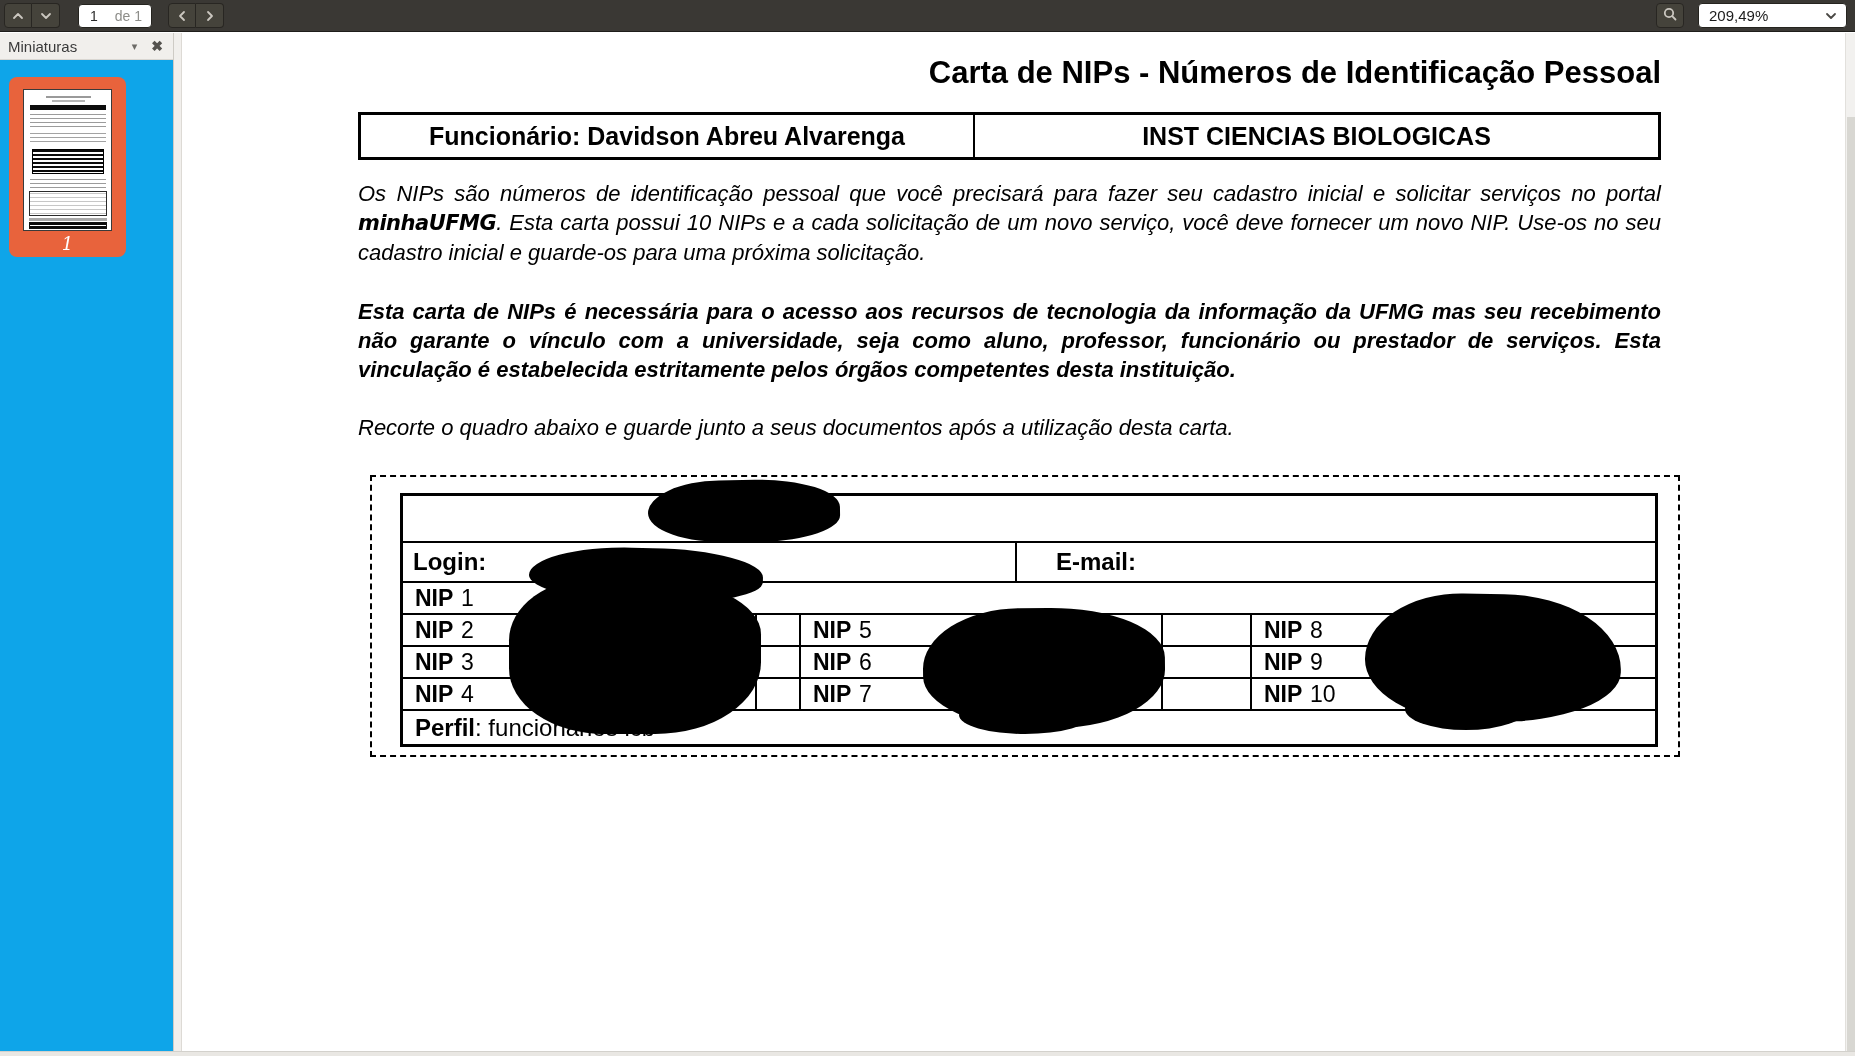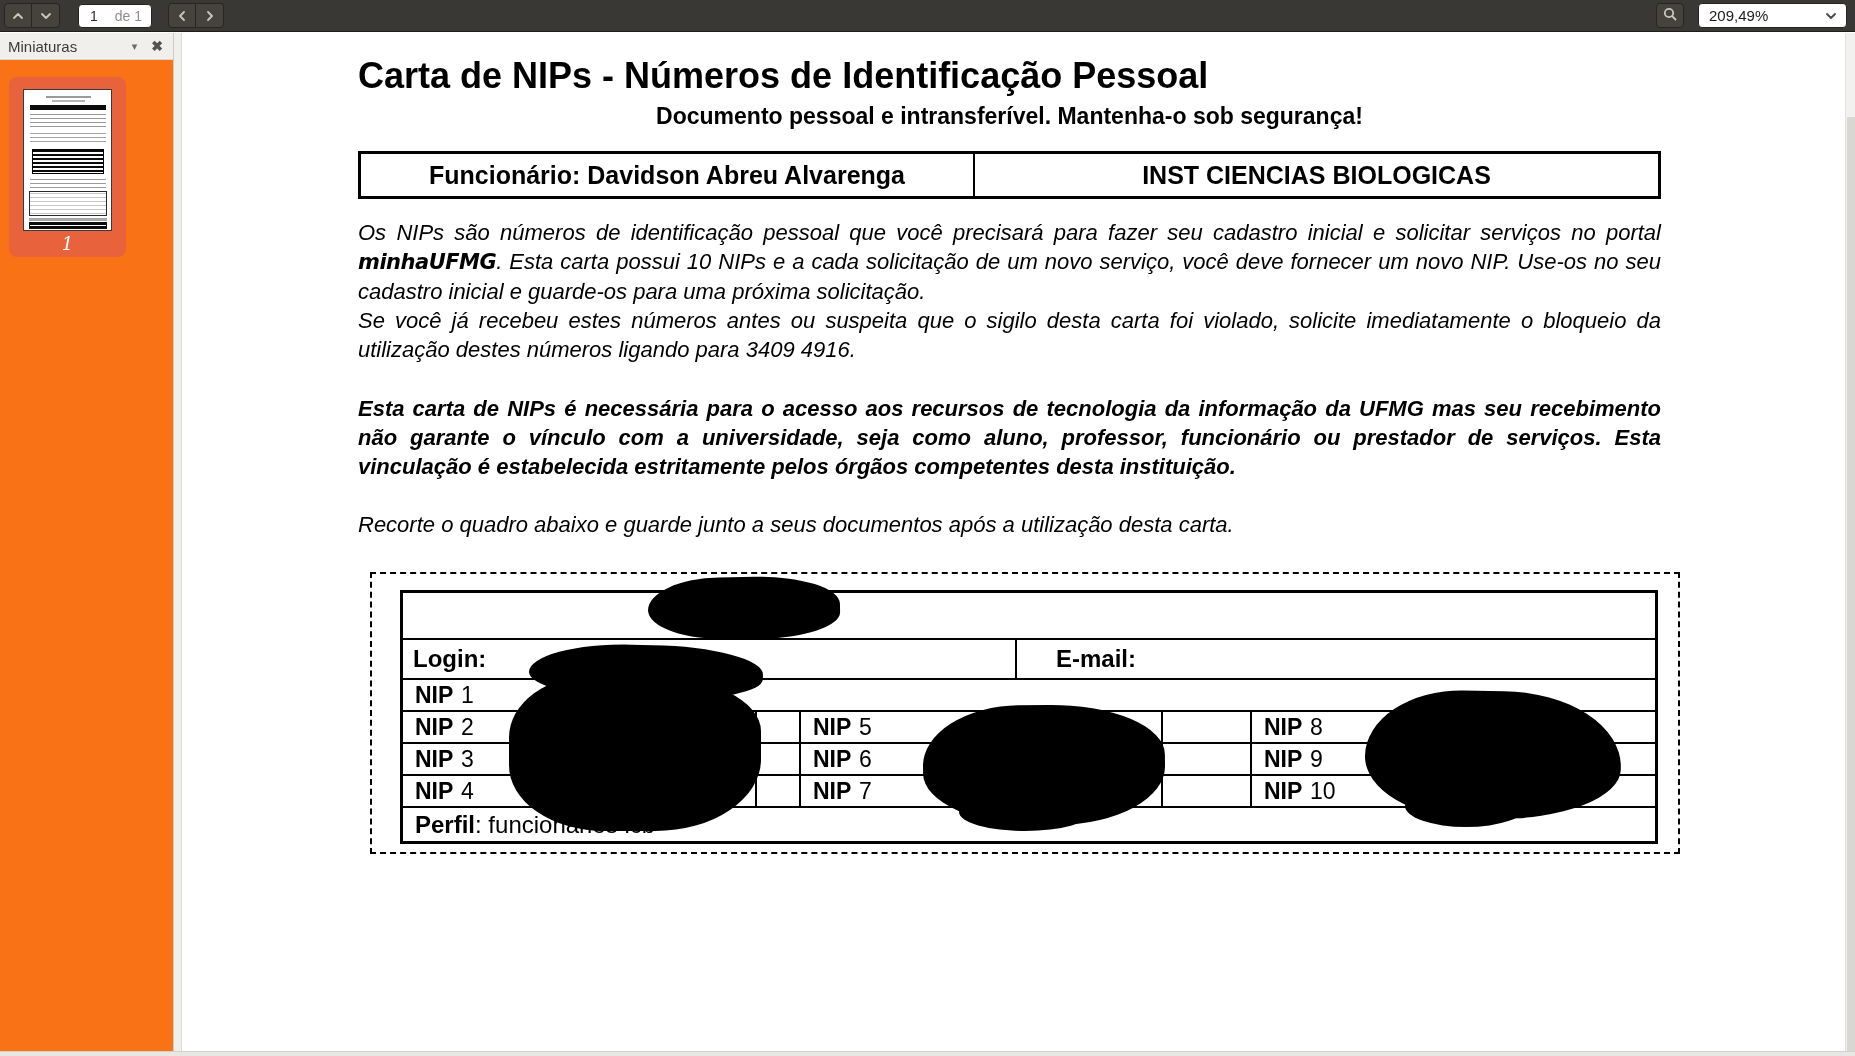--- a/index.html
+++ b/index.html
@@ -28,21 +28,21 @@
                 border-radius: 4px; display: flex; align-items: center; justify-content: center;
                 cursor: pointer; margin-right: 14px; }
   .zoom-dd { width: 149px; height: 25px; background: #ffffff; border: 1px solid #25241f;
              border-radius: 4px; margin-right: 8px; display: flex; align-items: center;
              font-size: 15px; color: #1c1c1c; cursor: pointer; }
   .zoom-dd .zval { margin-left: 10px; }
   .zoom-dd .chev { margin-left: auto; margin-right: 8px; display: flex; }
 
   
   .sidebar { position: absolute; top: 33px; left: 0; width: 174px; bottom: 5px;
-             background: #f97316; border-right: 1px solid #cecbc5; }
+             background: #0ea5e9; border-right: 1px solid #cecbc5; }
   .side-head { height: 27px; background: #f1efec; border-bottom: 1px solid #d9d6d1;
                display: flex; align-items: center; font-size: 15px; color: #3a3a3a; }
   .side-head .lbl { margin-left: 8px; }
   .side-head .caret { margin-left: auto; font-size: 11px; color: #6d6b67; }
   .side-head .close { margin-left: 14px; margin-right: 10px; font-size: 14px; color: #54524e;
                       font-weight: bold; cursor: pointer; }
   .gutter { position: absolute; top: 33px; left: 174px; width: 8px; bottom: 5px;
             background: #f1efec; border-right: 1px solid #dddad5; }
 
   .thumb-card { position: absolute; left: 9px; top: 44px; width: 117px; height: 180px;
@@ -66,21 +66,21 @@
   .tl-box { left: 5px; top: 101px; width: 78px; height: 25px; border: 1px solid #2a2a2a;
             background: repeating-linear-gradient(#8f8f8f 1px, transparent 2px 5px); }
   .tl-graybar { left: 5px; top: 128px; width: 78px; height: 3px; background: #a8a8a8; }
   .tl-foot { left: 5px; top: 132px; width: 78px; height: 7px; border: 1px solid #111;
              background: repeating-linear-gradient(#0a0a0a 0 1.5px, #ffffff 1.5px 3px); }
 
   
   .docarea { position: absolute; left: 183px; top: 33px; right: 10px; bottom: 5px;
              background: #ffffff; overflow: hidden; color: #000;
              padding-left: 175px; padding-right: 184px; }
-  .doc-title { margin-top: 22px; text-align: left; font-size: 36px; font-weight: bold; }
+  .doc-title { margin-top: 22px; text-align: right; font-size: 31px; font-weight: bold; }
   .doc-subtitle { margin-top: 6px; text-align: center; font-size: 23px; font-weight: bold; }
 
   .head-table { margin-top: 21px; border: 3px solid #000; display: flex; height: 48px; }
   .head-cell { display: flex; align-items: center; justify-content: center;
                font-size: 25px; font-weight: bold; }
   .head-cell.left  { width: 614px; border-right: 2px solid #000; }
   .head-cell.right { flex: 1; }
 
   .para { font-size: 22px; line-height: 29px; text-align: justify; font-style: italic; }
   .p1 { margin-top: 19px; }
@@ -227,31 +227,29 @@
         <div class="tl tl-graybar"></div>
         <div class="tl tl-foot"></div>
       </div>
       <div class="thumb-num">1</div>
     </div>
   </div>
   <div class="gutter"></div>
 
   <div class="docarea">
     <div class="doc-title">Carta de NIPs - Números de Identificação Pessoal</div>
-    <div class="doc-subtitle">Documento pessoal e intransferível. Mantenha-o sob segurança!</div>
 
     <div class="head-table">
       <div class="head-cell left">Funcionário: Davidson Abreu Alvarenga</div>
       <div class="head-cell right">INST CIENCIAS BIOLOGICAS</div>
     </div>
 
     <p class="para p1"><span>Os NIPs são números de identificação pessoal que você precisará para fazer seu cadastro inicial e solicitar serviços no portal </span><span class="brand">minhaUFMG</span><span>. Esta carta possui 10 NIPs e a cada solicitação de um novo serviço, você deve fornecer um novo NIP. Use-os no seu cadastro inicial e guarde-os para uma próxima solicitação.</span></p>
 
 
-    <p class="para p3">Se você já recebeu estes números antes ou suspeita que o sigilo desta carta foi violado, solicite imediatamente o bloqueio da utilização destes números ligando para 3409 4916.</p>
 
     <p class="para p4">Esta carta de NIPs é necessária para o acesso aos recursos de tecnologia da informação da UFMG mas seu recebimento não garante o vínculo com a universidade, seja como aluno, professor, funcionário ou prestador de serviços. Esta vinculação é estabelecida estritamente pelos órgãos competentes desta instituição.</p>
 
     <p class="para p5">Recorte o quadro abaixo e guarde junto a seus documentos após a utilização desta carta.</p>
 
     <div class="cutout">
       <div class="nip-table">
 
         <div class="nrow r1">
           <div class="ncell cell-empty-r1"></div>

